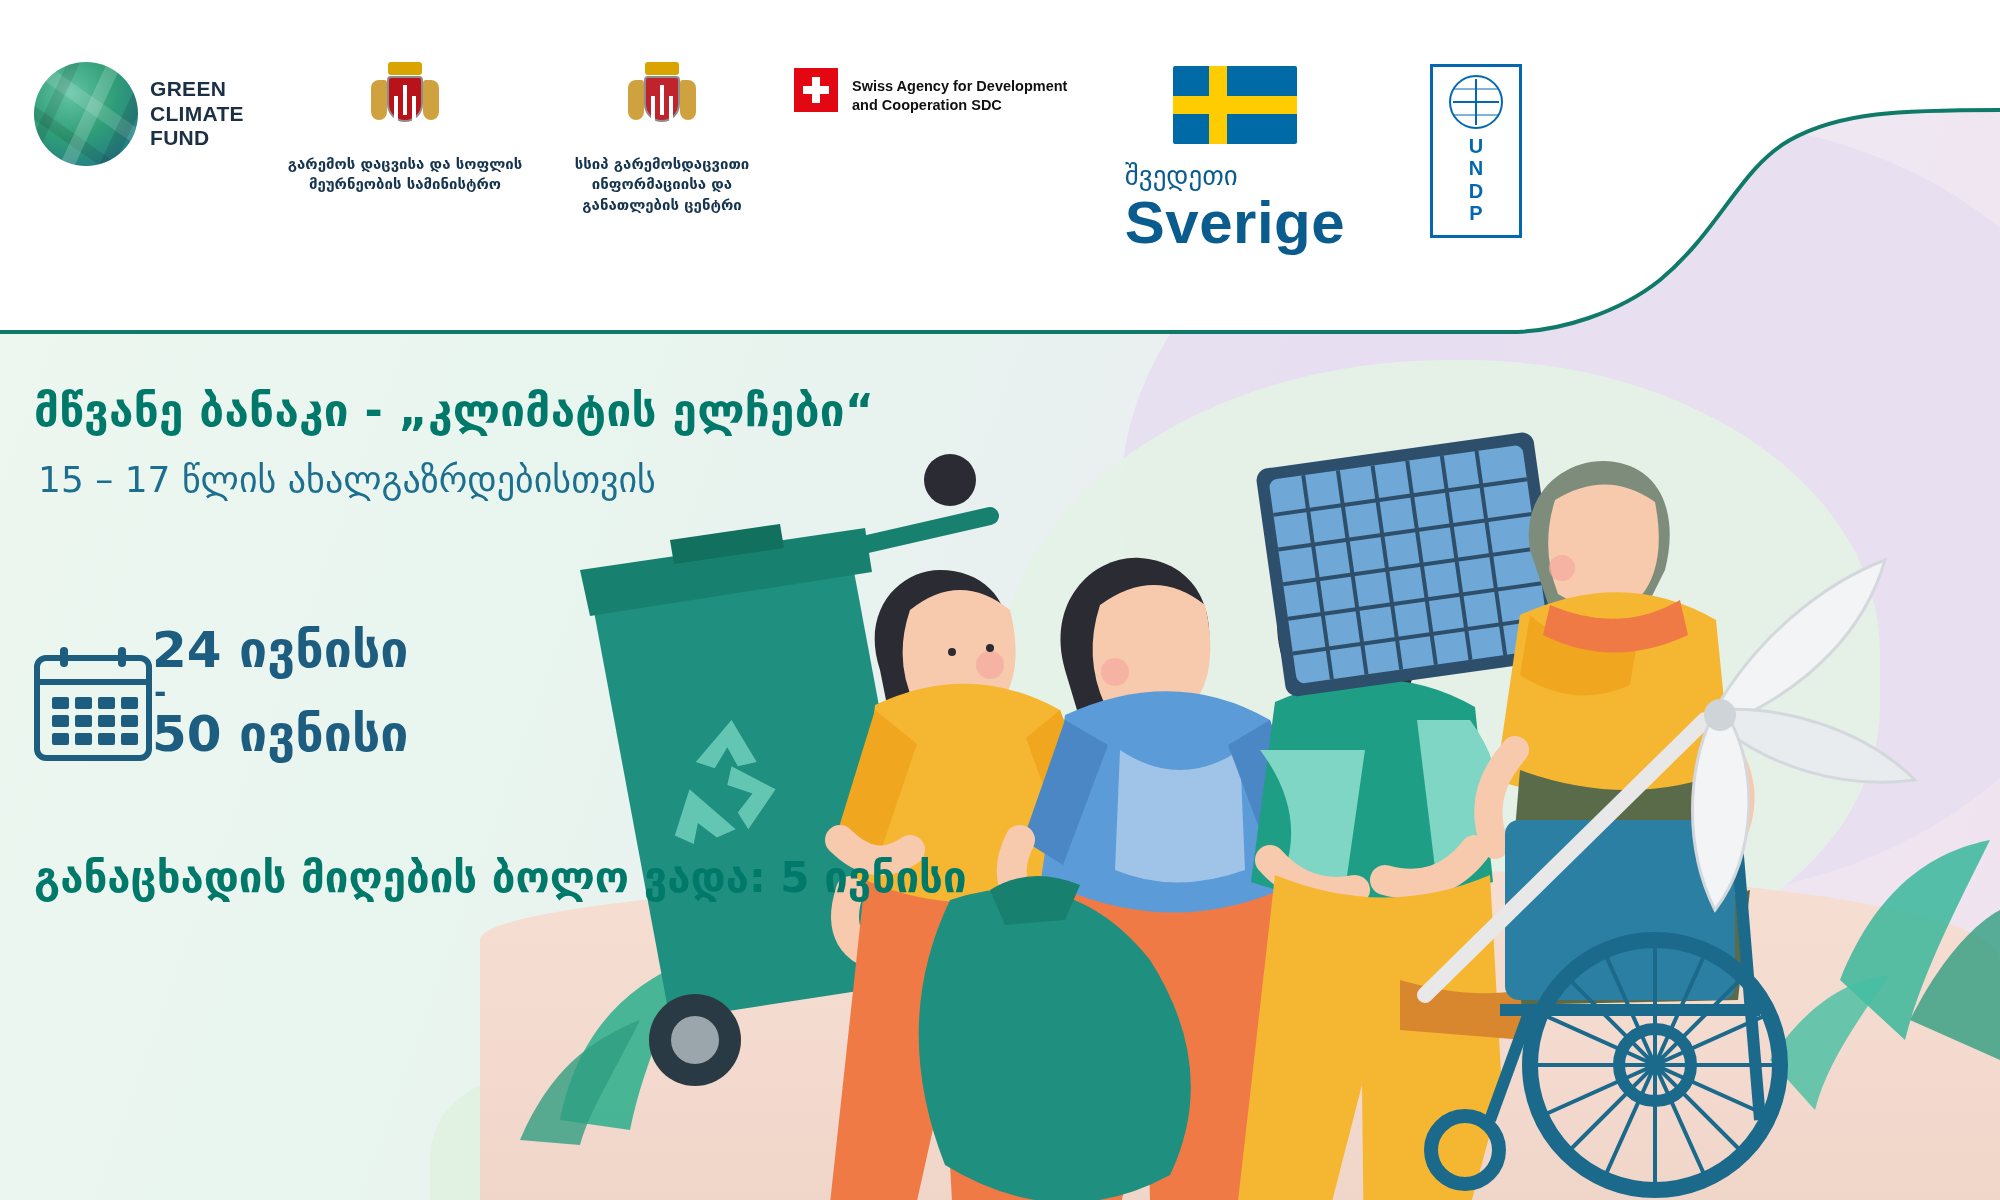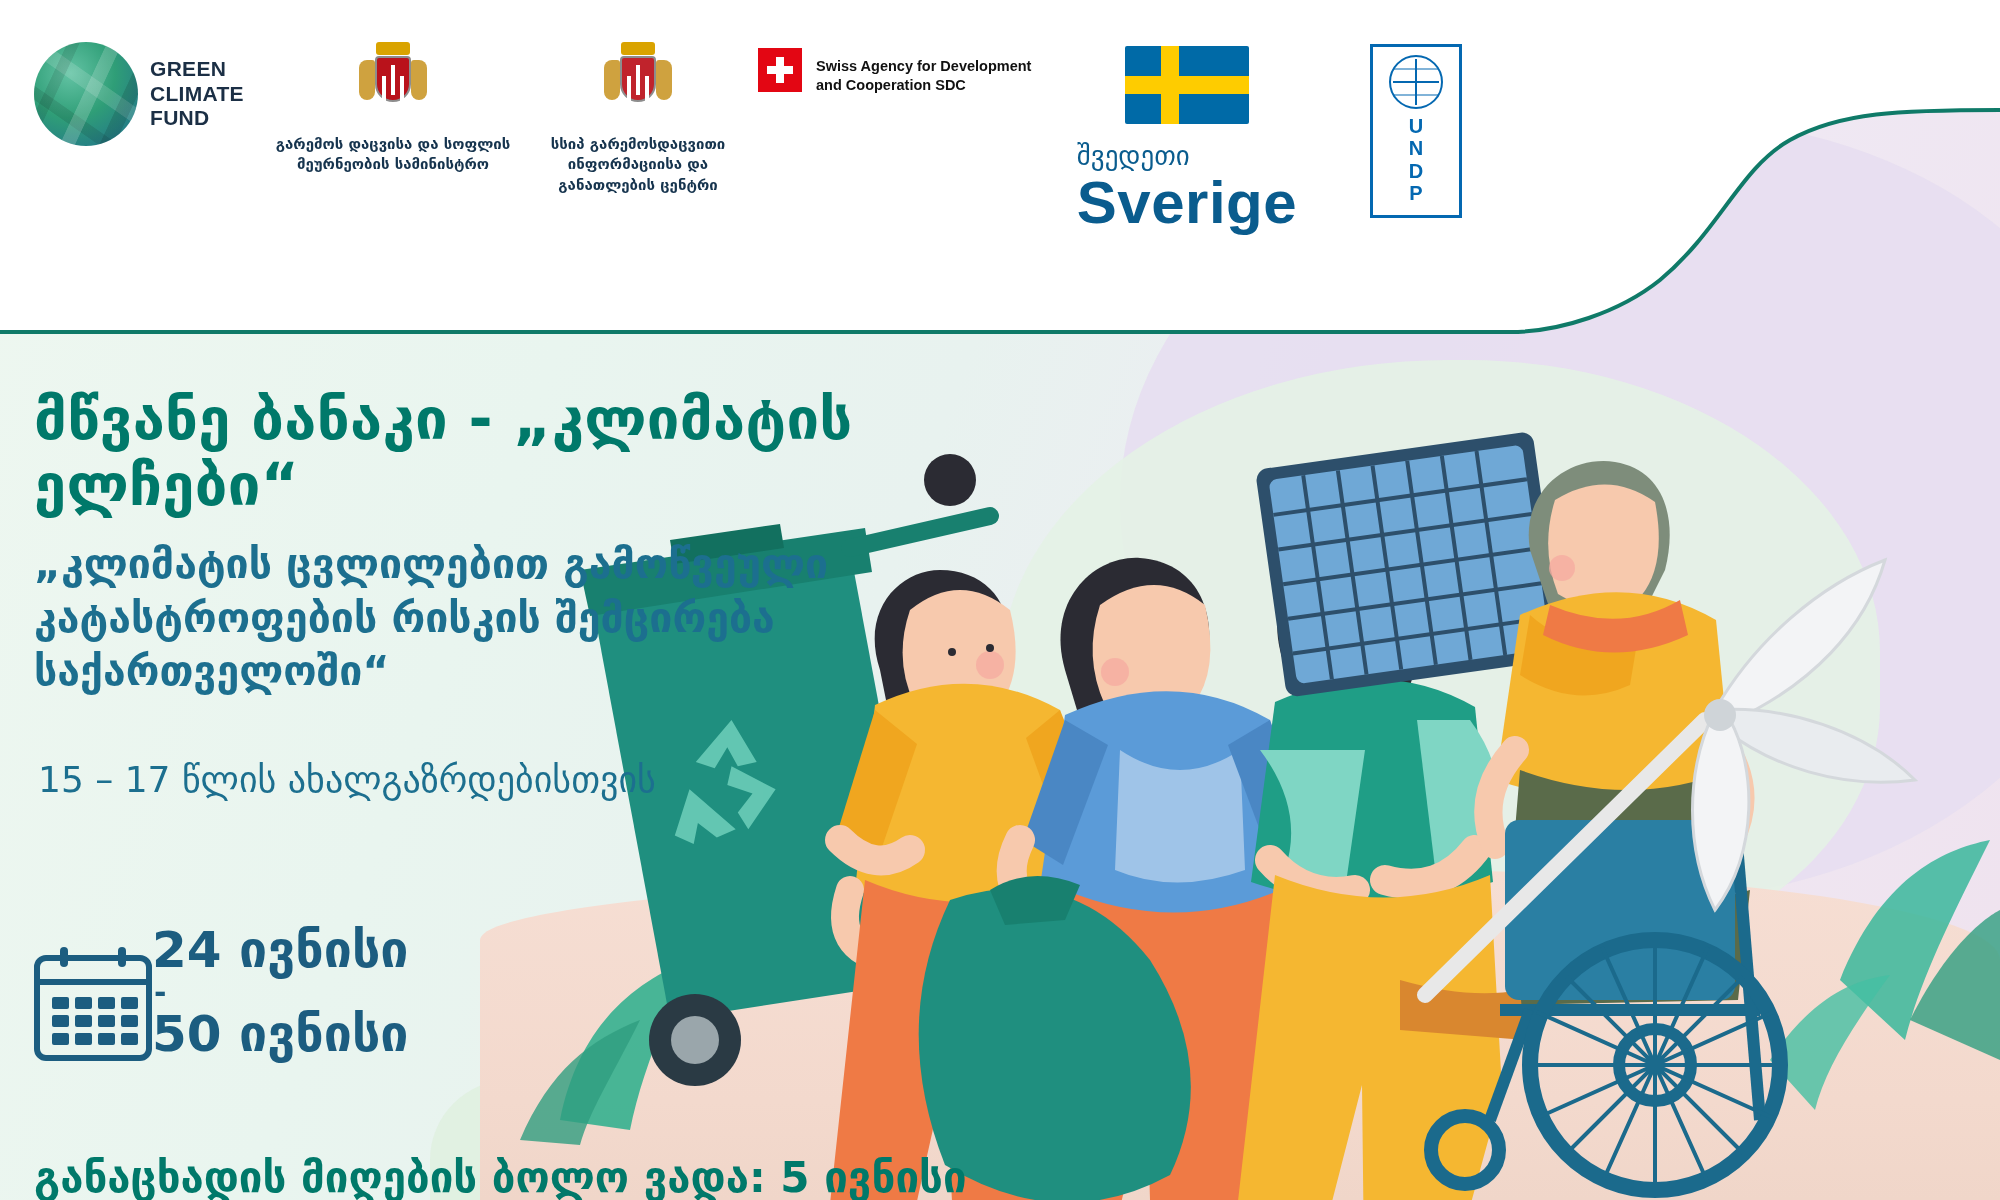--- a/index.html
+++ b/index.html
@@ -19,24 +19,24 @@
   
   .logobar {
     position: absolute;
     left: 0; top: 0;
     width: 2000px; height: 330px;
     background: #ffffff;
     z-index: 40;
   }
   .logos {
     position: absolute;
-    left: 34px; top: 42px;
+    left: 34px; top: 62px;
     display: flex;
     align-items: flex-start;
-    gap: 4px;
+    gap: 16px;
   }
   .logo-cell { position: relative; }
 
   
   .gcf { width: 230px; display: flex; align-items: center; gap: 12px; }
   .gcf-mark {
     width: 104px; height: 104px; border-radius: 50%;
     background:
       radial-gradient(circle at 35% 30%, #63c3a4 0%, #2f9e77 45%, #1f6b8f 100%);
     position: relative;
@@ -203,21 +203,21 @@
     pointer-events: none;
   }
 
   
   .content {
     position: absolute; left: 0; top: 330px; width: 1100px; z-index: 35;
     padding: 30px 0 0 34px;
   }
   .headline {
     font-family: "DejaVu Sans", sans-serif;
-    font-size: 58px; font-weight: 700; color: #00796a;
+    font-size: 44px; font-weight: 700; color: #00796a;
     letter-spacing: .3px; line-height: 1.14;
     margin: 26px 0 20px;
   }
   .subhead {
     font-family: "DejaVu Sans", sans-serif;
     font-size: 41px; font-weight: 700; color: #1c6f8f;
     line-height: 1.3; margin: 0 0 58px;
     max-width: 1000px;
   }
   .agegroup {
@@ -463,21 +463,20 @@
           <circle cx="5" cy="5" r="16" fill="#cfd4d8"></circle>
         </g>
       </g>
 
       <path d="M1030,185 q70,30 130,-5 l8,35 q-75,35 -145,0Z" fill="#ef7a45"></path>
     </g>
   </svg>
 
   <div class="content">
     <h1 class="headline">მწვანე ბანაკი - „კლიმატის ელჩები“</h1>
-    <h2 class="subhead">„კლიმატის ცვლილებით გამოწვეული კატასტროფების რისკის შემცირება საქართველოში“</h2>
     <div class="agegroup">15 – 17 წლის ახალგაზრდებისთვის</div>
 
     <div class="dates-row">
       <div class="cal-icon">
         <div class="ring-l"></div>
           <div class="ring-r"></div>
         <div class="frame"></div>
         <div class="hdr"></div>
         <div class="cal-grid">
           <i></i>

